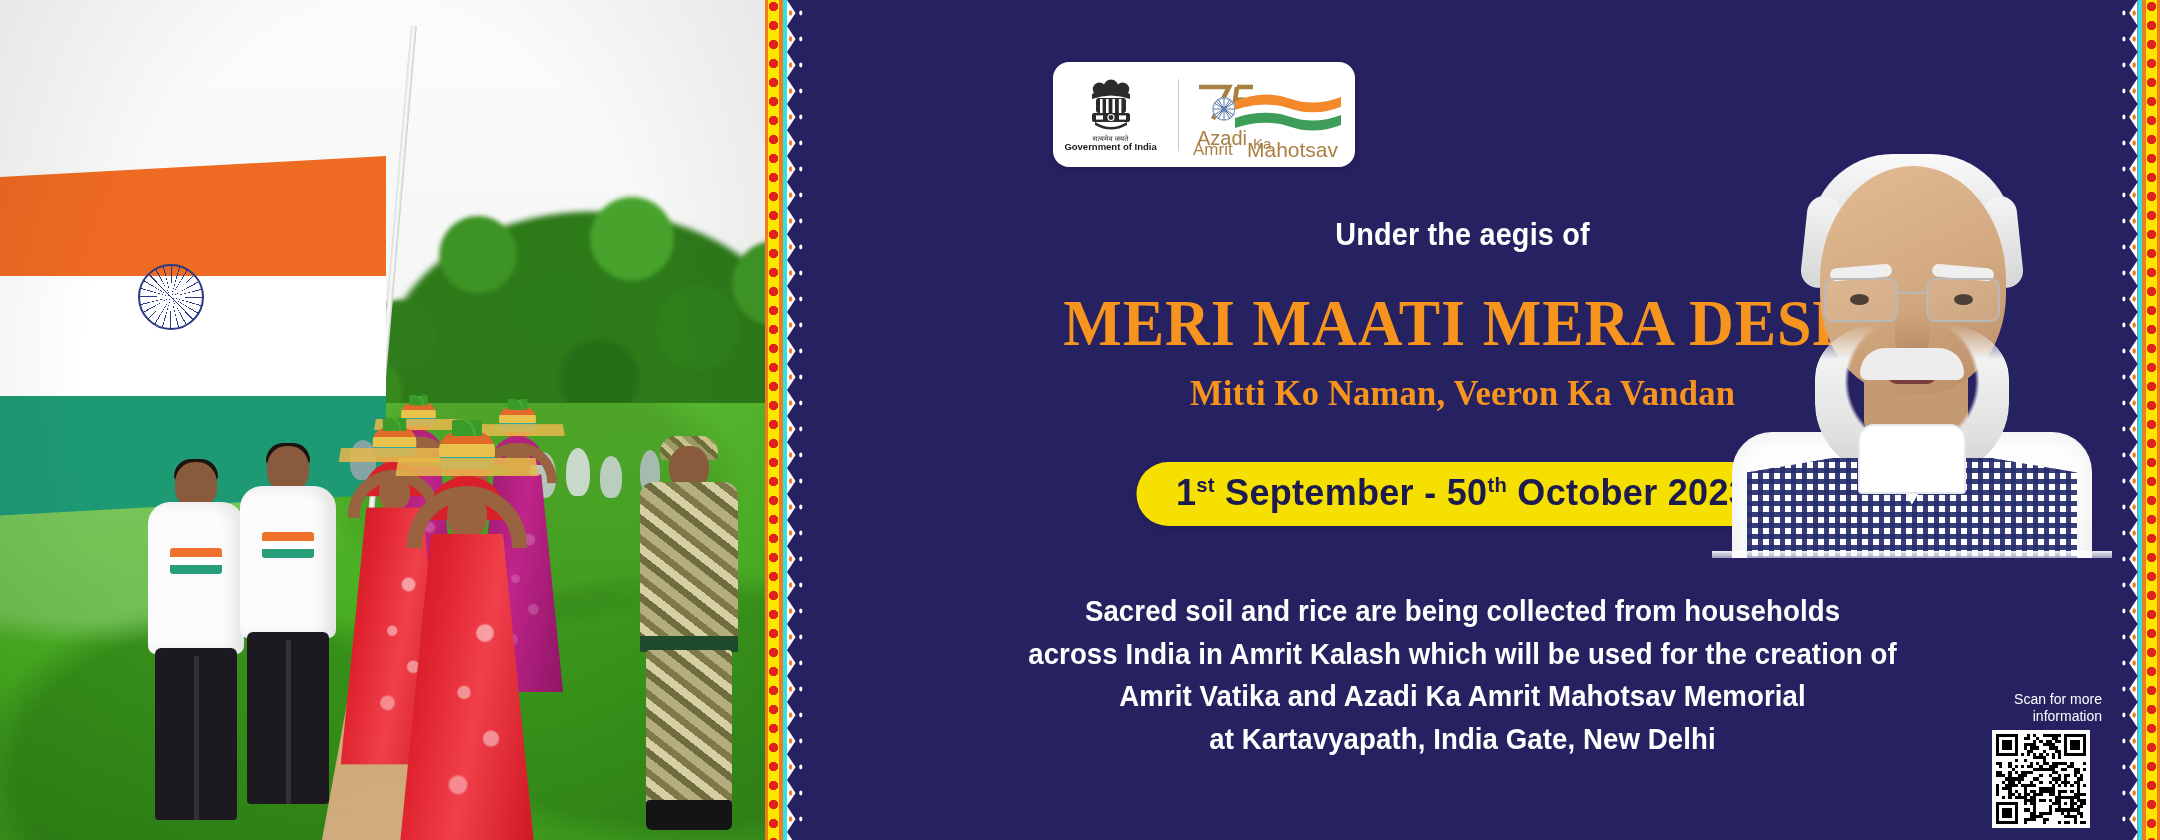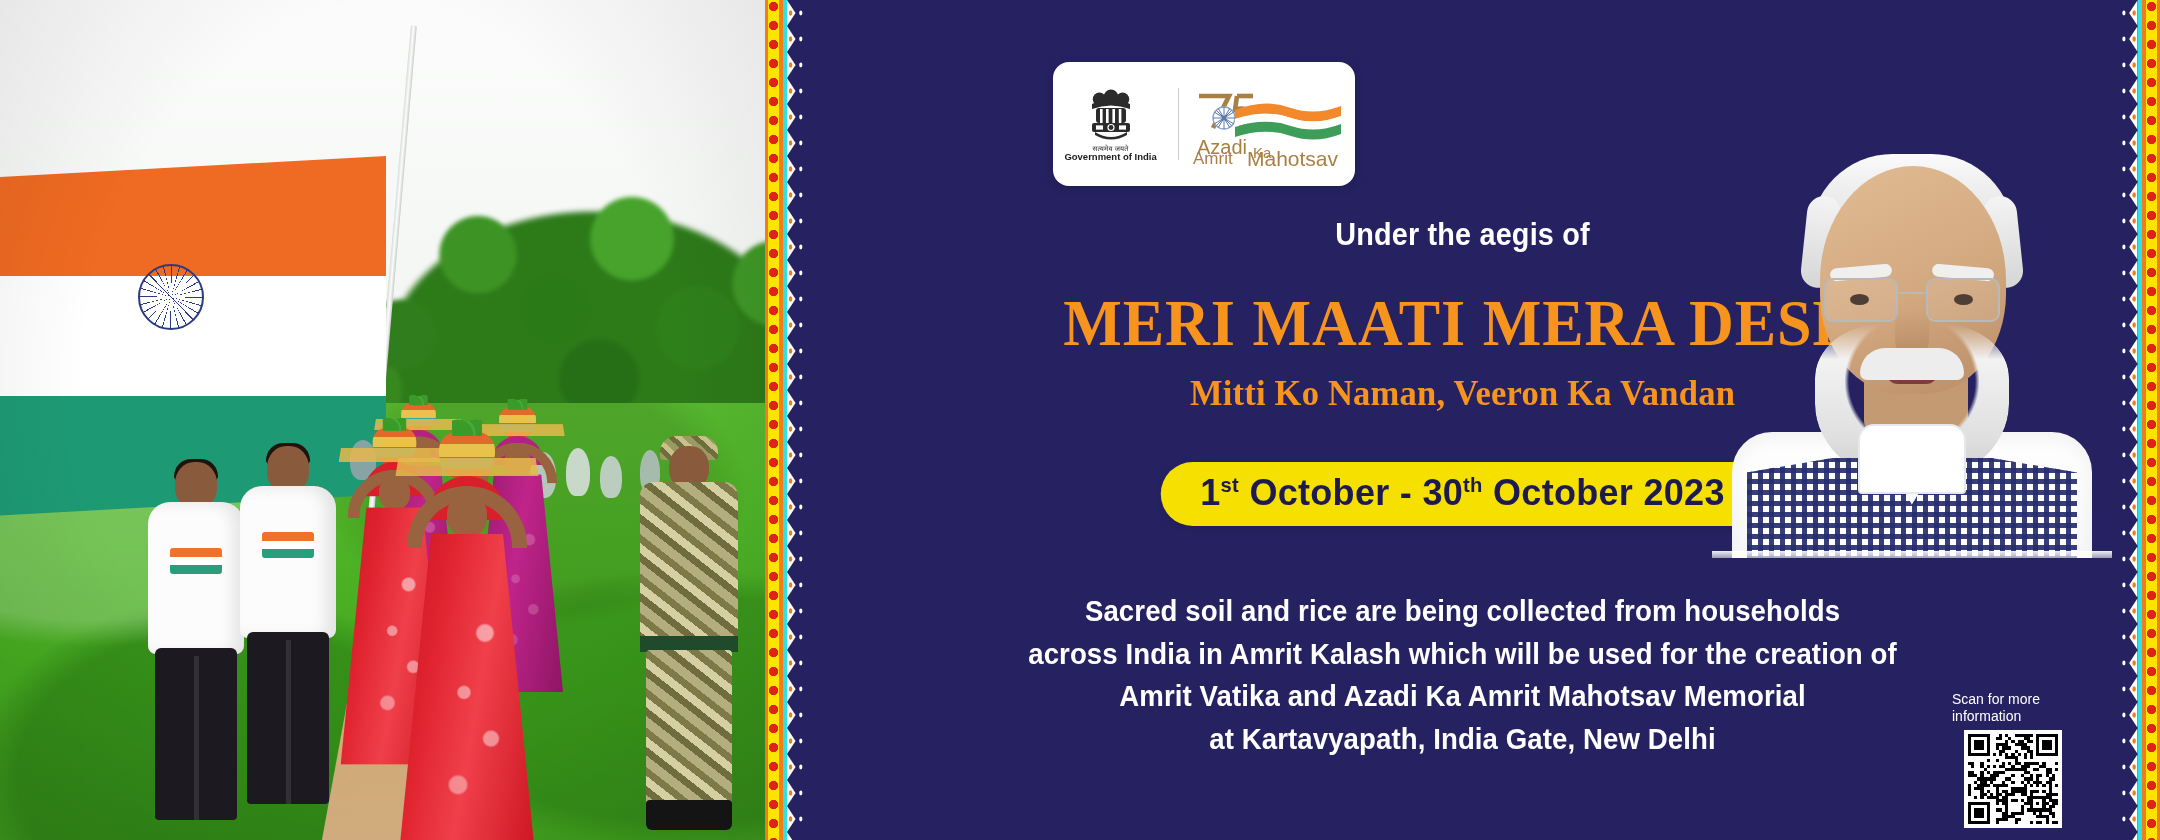--- a/index.html
+++ b/index.html
@@ -349,21 +349,21 @@
     background: #262262;
     overflow: hidden;
   }
 
   
   .logo-card {
     position: absolute;
     left: 246px;
     top: 62px;
     width: 302px;
-    height: 124px;
+    height: 105px;
     background: #ffffff;
     border-radius: 16px;
     display: flex;
     align-items: center;
     justify-content: center;
     gap: 0;
     box-shadow: 0 2px 8px rgba(0,0,0,.18);
   }
   .emblem-box {
     width: 118px;
@@ -612,24 +612,24 @@
     position: absolute;
     left: 0; right: 0; bottom: 0;
     height: 7px;
     background: linear-gradient(180deg, rgba(255,255,255,.92), rgba(255,255,255,.55));
     z-index: 9;
   }
 
   
   .qr-block {
     position: absolute;
-    right: 44px;
+    right: 16px;
     bottom: 12px;
     width: 122px;
-    text-align: left;
+    text-align: right;
   }
   .qr-caption {
     color: #ffffff;
     font-family: "Liberation Sans", sans-serif;
     font-size: 14px;
     line-height: 1.2;
     margin-bottom: 5px;
   }
   .qr-img {
     width: 98px;
@@ -928,21 +928,21 @@
           <text x="56" y="84" font-family="Liberation Sans, sans-serif" font-size="21" fill="#a98043">Mahotsav</text>
         </svg>
       </div>
     </div>
 
     <div class="aegis">Under the aegis of</div>
     <div class="title-main">MERI MAATI MERA DESH</div>
     <div class="title-sub">Mitti Ko Naman, Veeron Ka Vandan</div>
 
     <div class="date-pill">
-      <span>1</span><sup>st</sup><span> October </span><span>- </span><span>30</span><sup>th</sup><span> October 2023</span>
+      <span>1</span><sup>st</sup><span> September </span><span>- </span><span>50</span><sup>th</sup><span> October 2023</span>
     </div>
 
     <div class="body-copy">
       <div>Sacred soil and rice are being collected from households</div>
       <div>across India in Amrit Kalash which will be used for the creation of</div>
       <div>Amrit Vatika and Azadi Ka Amrit Mahotsav Memorial</div>
       <div>at Kartavyapath, India Gate, New Delhi</div>
     </div>
 
     <div class="portrait">

